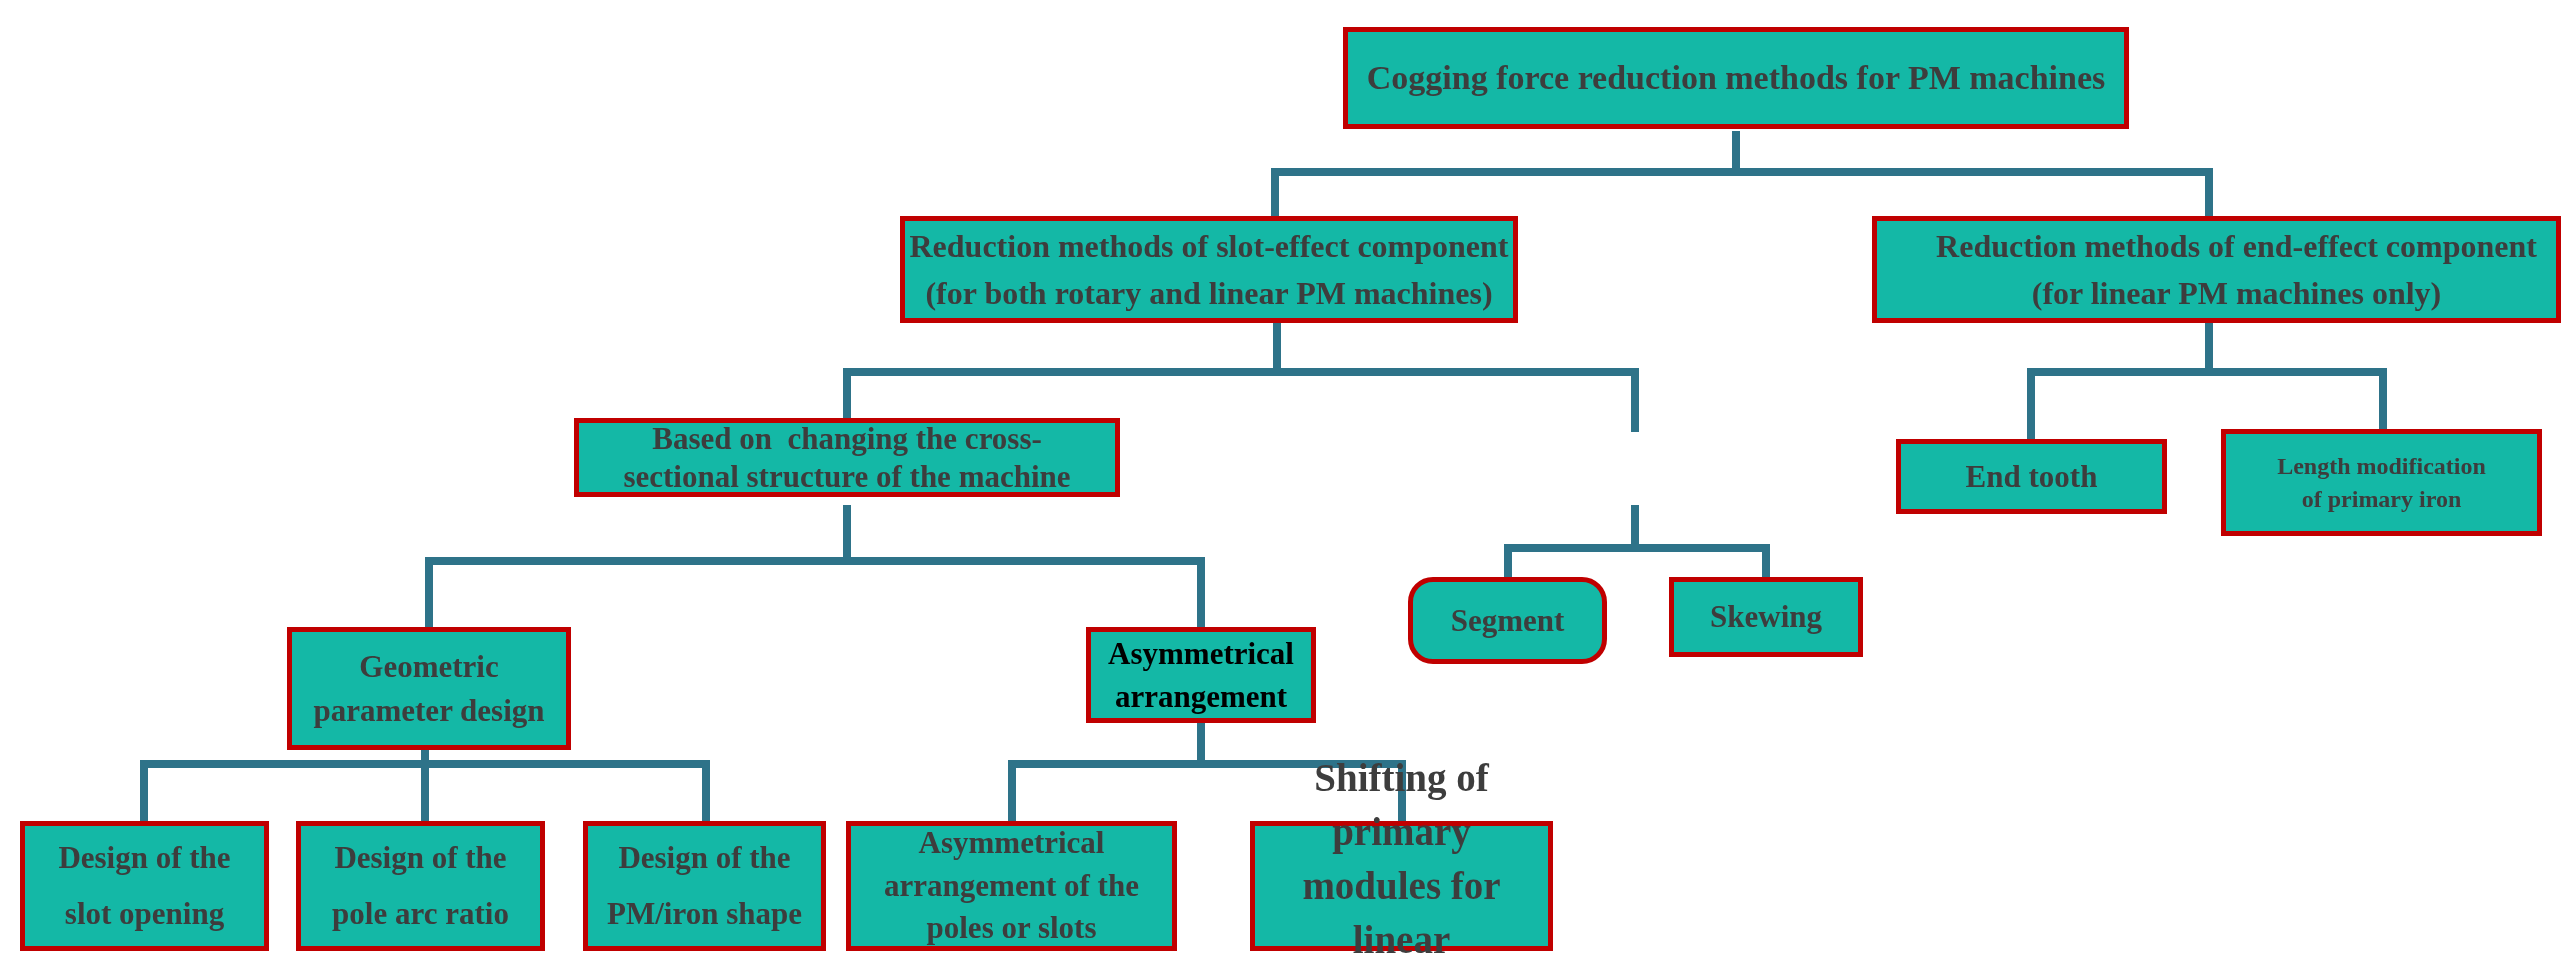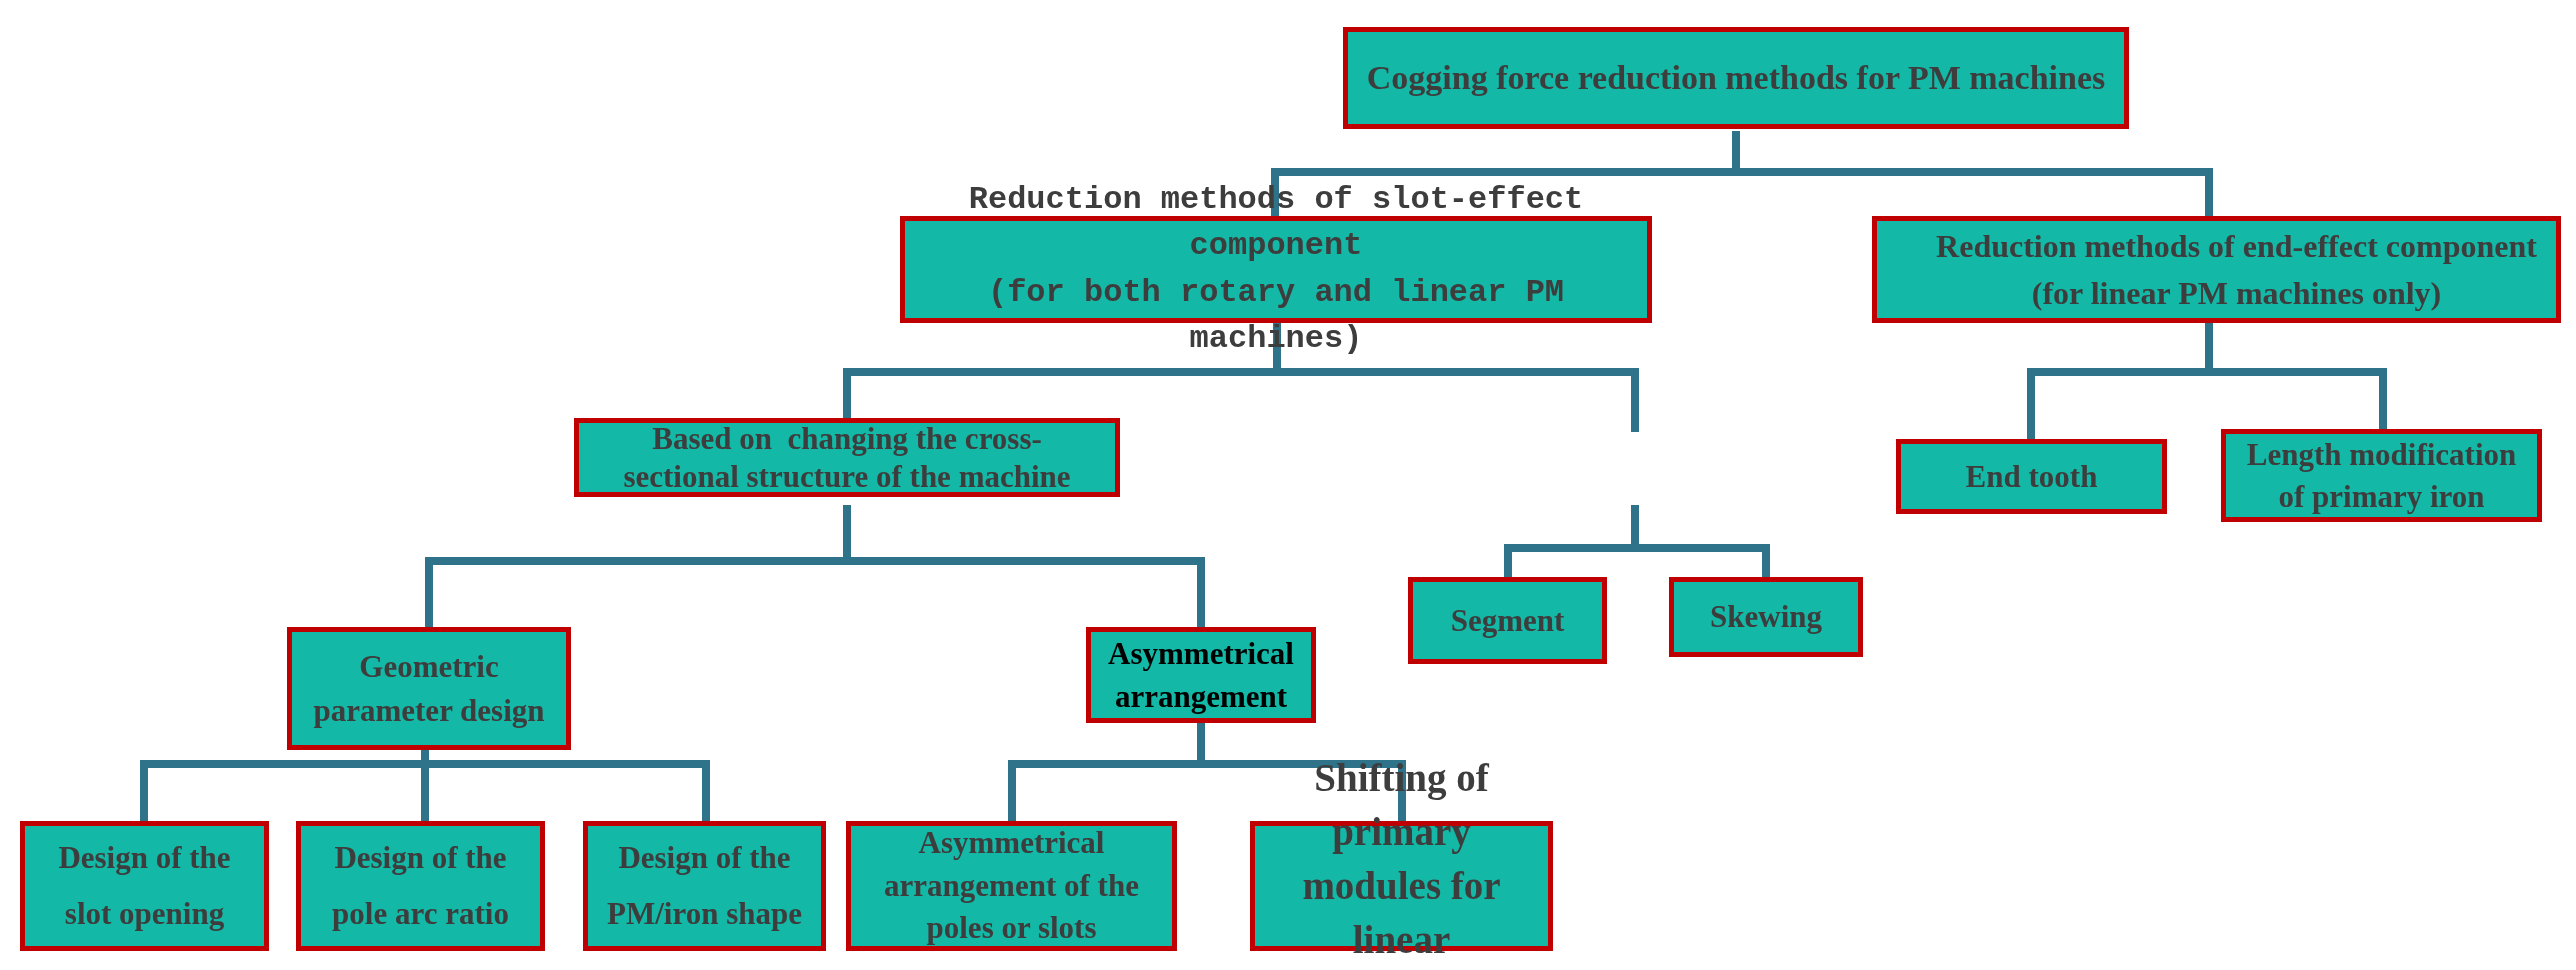--- a/index.html
+++ b/index.html
@@ -73,36 +73,36 @@
   <div class="line" style="left:140px; top:760px; width:7.5px; height:64px;"></div>
   <div class="line" style="left:702px; top:760px; width:7.5px; height:64px;"></div>
 
   <div class="line" style="left:1197px; top:720px; width:7.5px; height:48px;"></div>
   <div class="line" style="left:1008px; top:760px; width:398px; height:8.2px;"></div>
   <div class="line" style="left:1008px; top:760px; width:7.5px; height:64px;"></div>
   <div class="line" style="left:1398px; top:760px; width:7.5px; height:64px;"></div>
 
   <div class="node" style="left:1343px; top:27px; width:786px; height:102px; font-size:34px;">Cogging force reduction methods for PM machines</div>
 
-  <div class="node" style="left:900px; top:216px; width:752px; height:107px; font-size:32px; line-height:1.45;font-family:Liberation Mono, monospace;">Reduction methods of slot-effect component
+  <div class="node" style="left:900px; top:216px; width:618px; height:107px; font-size:32px; line-height:1.45;">Reduction methods of slot-effect component
 (for both rotary and linear PM machines)</div>
 
   <div class="node" style="left:1872px; top:216px; width:689px; height:107px; font-size:32px; line-height:1.45;padding-left:40px;">Reduction methods of end-effect component
 (for linear PM machines only)</div>
 
   <div class="node" style="left:574px; top:418px; width:546px; height:79px; font-size:31px; line-height:1.22;">Based on  changing the cross-
 sectional structure of the machine</div>
 
 
   <div class="node" style="left:1896px; top:439px; width:271px; height:75px; font-size:31px;">End tooth</div>
 
-  <div class="node" style="left:2221px; top:429px; width:321px; height:93px; font-size:31px; line-height:1.35;">Length modification
+  <div class="node" style="left:2221px; top:429px; width:321px; height:107px; font-size:24px; line-height:1.35;">Length modification
 of primary iron</div>
 
-  <div class="node" style="left:1408px; top:577px; width:199px; height:87px; font-size:31px;">Segment</div>
+  <div class="node" style="left:1408px; top:577px; width:199px; height:87px; font-size:31px;border-radius:25px;">Segment</div>
 
   <div class="node" style="left:1669px; top:577px; width:194px; height:80px; font-size:31px;">Skewing</div>
 
   <div class="node" style="left:287px; top:627px; width:284px; height:123px; font-size:31px; line-height:1.4;">Geometric
 parameter design</div>
 
   <div class="node emphasis" style="left:1086px; top:627px; width:230px; height:96px; font-size:31px; line-height:1.4;">Asymmetrical
 arrangement</div>
 
   <div class="node" style="left:20px; top:821px; width:249px; height:130px; font-size:31px; line-height:1.8;">Design of the

